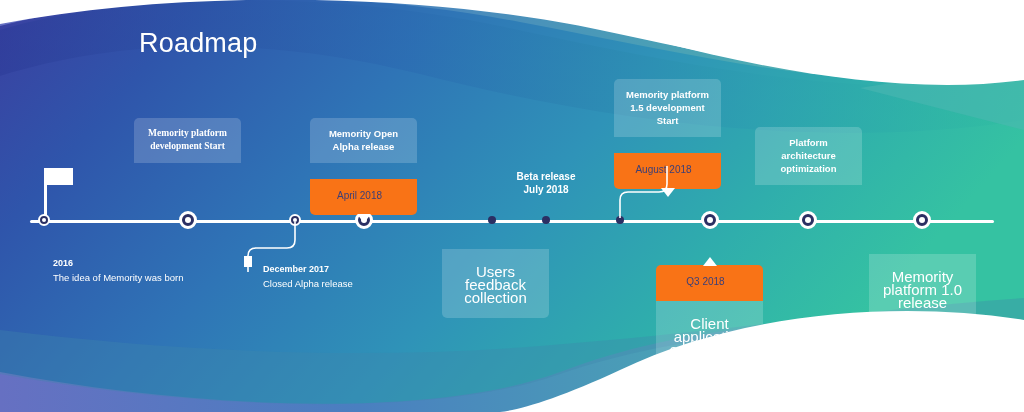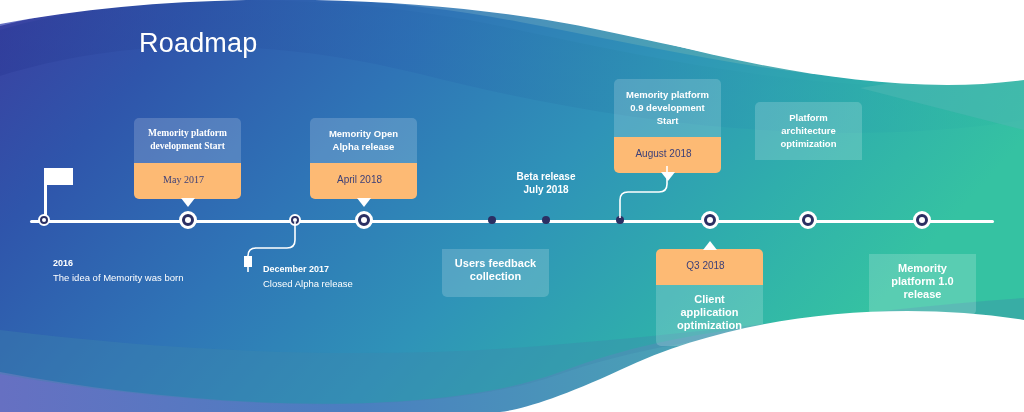--- a/index.html
+++ b/index.html
@@ -99,23 +99,24 @@
     color:#ffffff;
     text-align:center;
     background:rgba(255,255,255,0.18);
   }
   .card .date{
     padding:11px 14px 13px 6px;
     font-size:10px;
     line-height:12px;
     color:#3b3f78;
     text-align:center;
-    background:#fdba74;
+    background:#f97316;
     border-radius:0 0 5px 5px;
     position:relative;
+    margin-top:16px;
   }
   .card .title.rounded-top{border-radius:5px 5px 0 0;}
 
   
   .card.top .date::after{
     content:"";
     position:absolute;
     left:50%;bottom:-8px;
     margin-left:-7px;
     width:0;height:0;
@@ -134,23 +135,23 @@
     left:50%;top:-8px;
     margin-left:-7px;
     width:0;height:0;
     border-left:7px solid transparent;
     border-right:7px solid transparent;
     border-bottom:9px solid #ffffff;
   }
   .card.bottom .title{
     background:rgba(255,255,255,0.18);
     border-radius:0 0 5px 5px;
-    padding:8px 8px 14px 8px;
-    font-weight:bold;
-    font-size:11px;
+    padding:16px 8px 14px 8px;
+    font-weight:normal;
+    font-size:15px;
   }
 
   
   .plain-label{
     position:absolute;
     color:#ffffff;
   }
   .plain-label .hl{
     font-size:9px;
     font-weight:bold;
@@ -266,34 +267,33 @@
   <div class="node big" style="left:364px"></div>
   <div class="node small" style="left:492px"></div>
   <div class="node small" style="left:546px"></div>
   <div class="node small" style="left:620px"></div>
   <div class="node big" style="left:710px"></div>
   <div class="node big" style="left:808px"></div>
   <div class="node big" style="left:922px"></div>
 
   <div class="card top" style="left:134px; top:118px;font-family:Liberation Serif, serif;">
     <div class="title rounded-top">Memority platform development Start</div>
-    <div class="date">May 2017</div>
   </div>
 
   <div class="card top" style="left:310px; top:118px;">
     <div class="title rounded-top">Memority Open Alpha release</div>
     <div class="date">April 2018</div>
   </div>
 
   <div class="card top" style="left:614px; top:79px;">
-    <div class="title rounded-top">Memority platform 0.9 development Start</div>
+    <div class="title rounded-top">Memority platform 1.5 development Start</div>
     <div class="date">August 2018</div>
   </div>
 
-  <div class="card top" style="left:755px; top:102px;">
+  <div class="card top" style="left:755px; top:127px;">
     <div class="title rounded-top">Platform architecture optimization</div>
   </div>
 
   <div class="card bottom" style="left:442px; top:249px;">
     <div class="title">Users feedback collection</div>
   </div>
 
   <div class="card bottom" style="left:656px; top:249px;">
     <div class="date">Q3 2018</div>
     <div class="title">Client application optimization</div>

